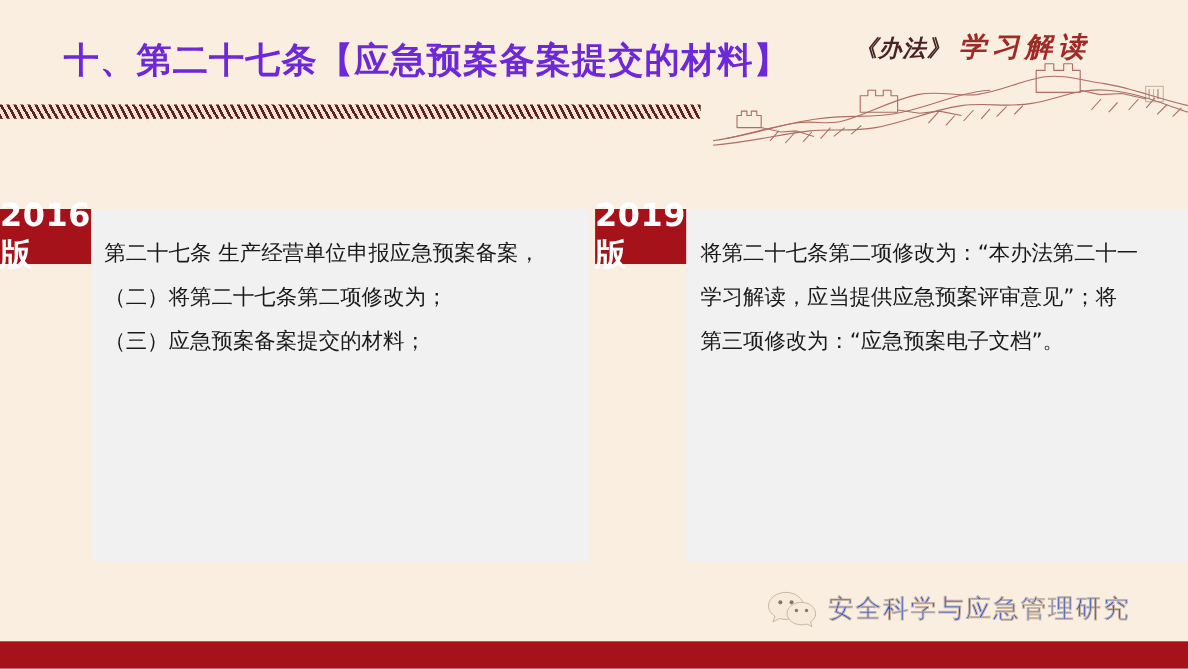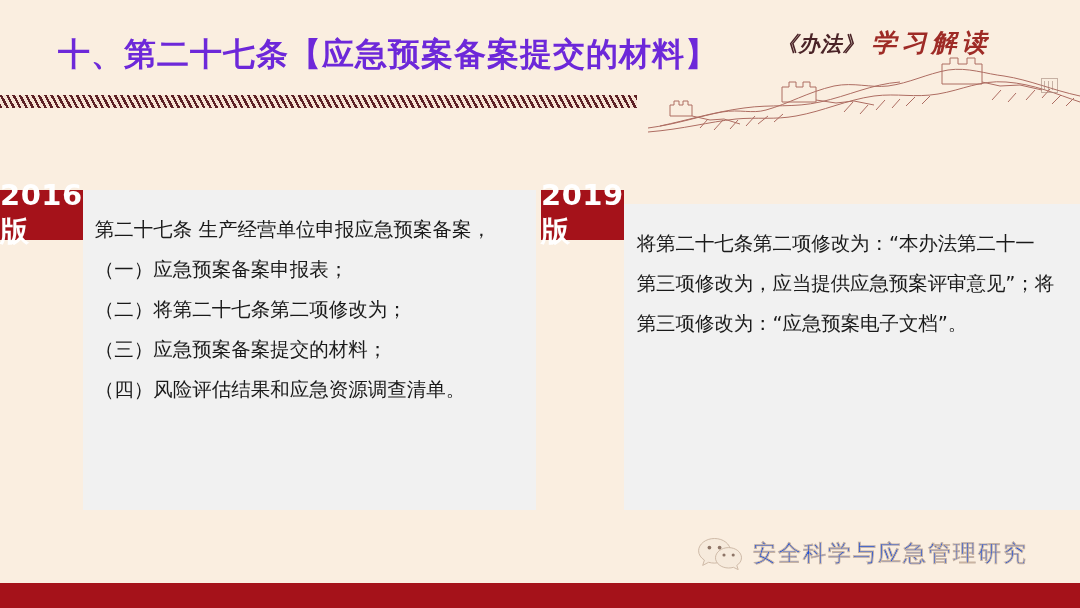--- a/index.html
+++ b/index.html
@@ -91,21 +91,21 @@
     font-size:29px; font-weight:bold;
     letter-spacing:.5px;
     font-family:"DejaVu Sans","Liberation Sans",sans-serif;
   }
 
   .column-body {
     flex:1;
     background:#F1F1F1;
     padding:20px 14px 0 12px;
   }
-  #column-2019 .column-body { padding-left:13px; padding-right:20px;margin-top:14px; }
+  #column-2019 .column-body { padding-left:13px; padding-right:20px; }
 
   .body-line {
     font-size:19.5px;
     line-height:40px;
     color:#1A1A1A;
     white-space:nowrap;
     font-family:"DejaVu Sans","Liberation Sans",sans-serif;
   }
   #column-2019 .body-line { letter-spacing:-0.1px; }
 
@@ -171,34 +171,32 @@
     <div id="seal-mark"></div>
   </div>
 </div>
 
 <div id="comparison-table">
 
   <div class="table-column" id="column-2016">
     <div class="column-header">2016版</div>
     <div class="column-body">
       <div class="body-line">第二十七条  生产经营单位申报应急预案备案，</div>
-      <div class="body-line">（一）应急预案备案申报表；</div>
       <div class="body-line">（二）将第二十七条第二项修改为；</div>
       <div class="body-line">（三）应急预案备案提交的材料；</div>
-      <div class="body-line">（四）风险评估结果和应急资源调查清单。</div>
     </div>
   </div>
 
   <div id="column-divider"></div>
 
   <div class="table-column" id="column-2019">
     <div class="column-header">2019版</div>
     <div class="column-body">
       <div class="body-line">将第二十七条第二项修改为：“本办法第二十一</div>
-      <div class="body-line">第三项修改为，应当提供应急预案评审意见”；将</div>
+      <div class="body-line">学习解读，应当提供应急预案评审意见”；将</div>
       <div class="body-line">第三项修改为：“应急预案电子文档”。</div>
     </div>
   </div>
 </div>
 
 <div id="footer-watermark">
   <svg id="wechat-icon" viewBox="0 0 46 34">
     <g fill="#F6EADC" stroke="#C9B4A2" stroke-width="0.9">
       <path d="M17.5 2.5 C8.6 2.5 1.6 8.2 1.6 14.8 C1.6 18.6 3.9 21.9 7.4 24.1
                L5.7 29.4 L11.6 26.3 C13.4 26.8 15.4 27.1 17.5 27.1

